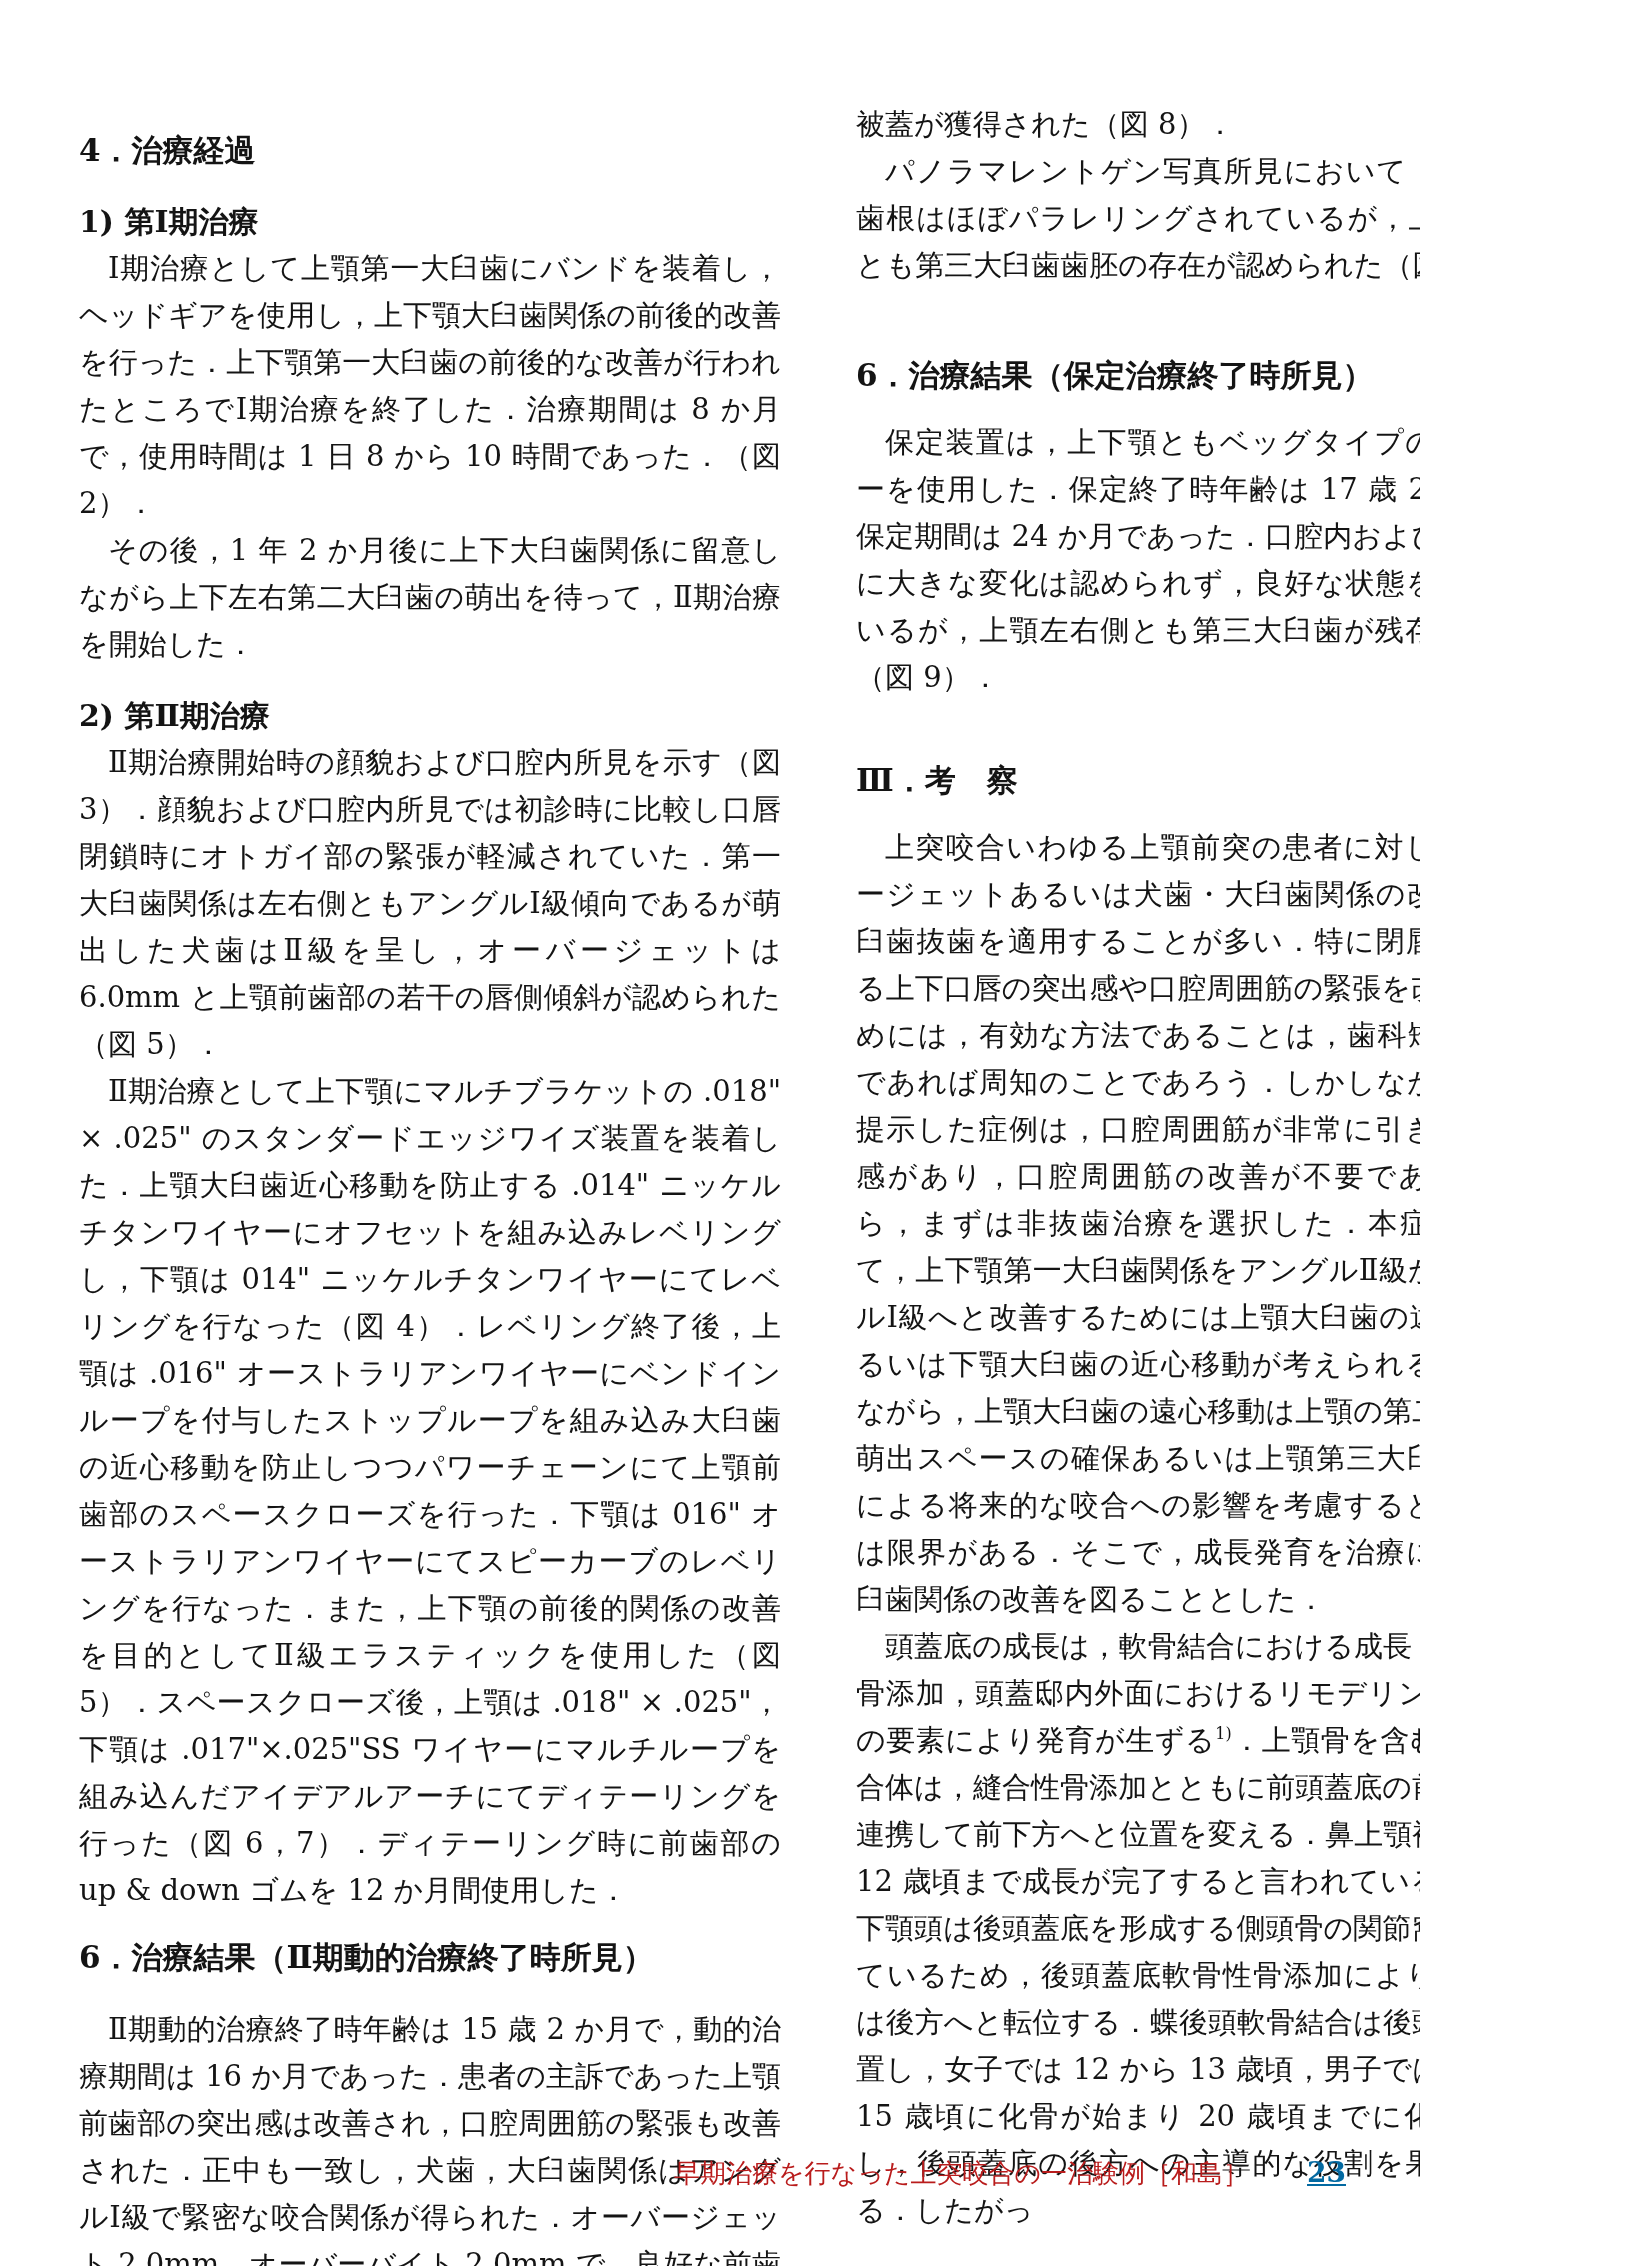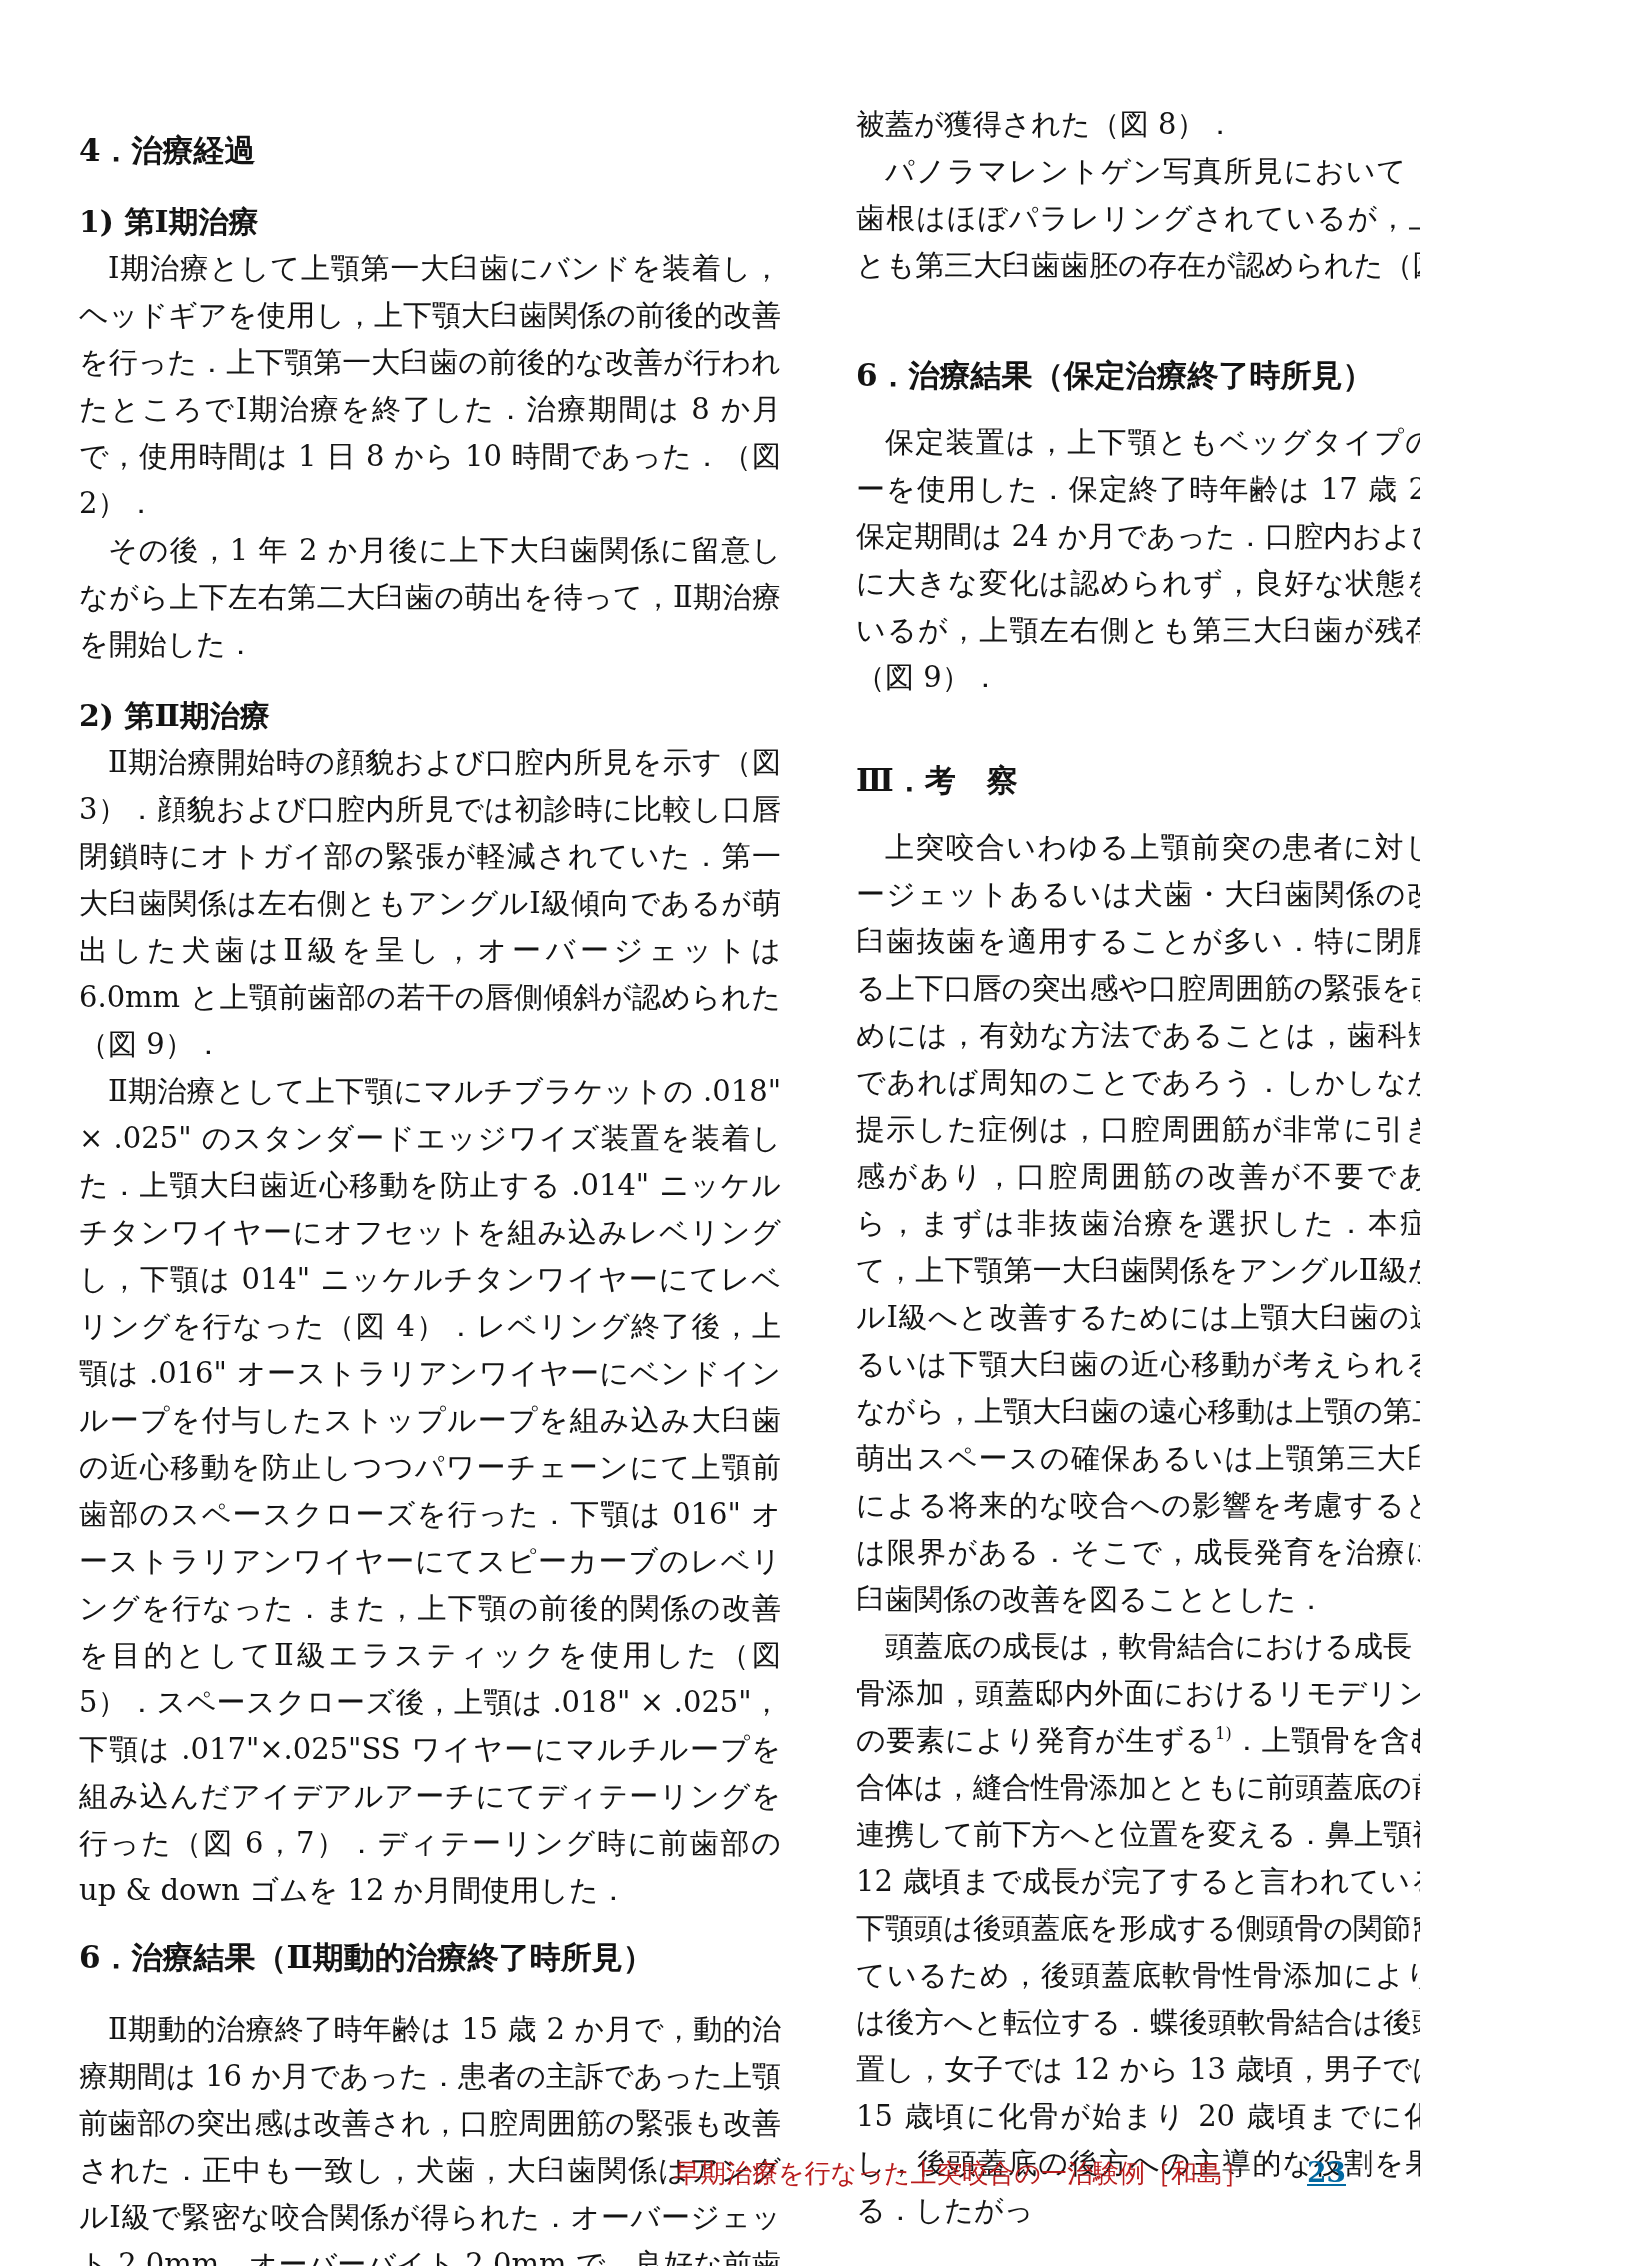--- a/index.html
+++ b/index.html
@@ -86,21 +86,21 @@
     <div class="sec-heading gap-after-main">4．治療経過</div>
 
     <div class="sub-heading">1) 第Ⅰ期治療</div>
 
     <p class="para">Ⅰ期治療として上顎第一大臼歯にバンドを装着し，ヘッドギアを使用し，上下顎大臼歯関係の前後的改善を行った．上下顎第一大臼歯の前後的な改善が行われたところでⅠ期治療を終了した．治療期間は 8 か月で，使用時間は 1 日 8 から 10 時間であった．（図 2）．</p>
 
     <p class="para">その後，1 年 2 か月後に上下大臼歯関係に留意しながら上下左右第二大臼歯の萌出を待って，Ⅱ期治療を開始した．</p>
 
     <div class="sub-heading gap-before-sub">2) 第Ⅱ期治療</div>
 
-    <p class="para">Ⅱ期治療開始時の顔貌および口腔内所見を示す（図 3）．顔貌および口腔内所見では初診時に比較し口唇閉鎖時にオトガイ部の緊張が軽減されていた．第一大臼歯関係は左右側ともアングルⅠ級傾向であるが萌出した犬歯はⅡ級を呈し，オーバージェットは 6.0mm と上顎前歯部の若干の唇側傾斜が認められた（図 9）．</p>
+    <p class="para">Ⅱ期治療開始時の顔貌および口腔内所見を示す（図 3）．顔貌および口腔内所見では初診時に比較し口唇閉鎖時にオトガイ部の緊張が軽減されていた．第一大臼歯関係は左右側ともアングルⅠ級傾向であるが萌出した犬歯はⅡ級を呈し，オーバージェットは 6.0mm と上顎前歯部の若干の唇側傾斜が認められた（図 5）．</p>
 
     <p class="para">Ⅱ期治療として上下顎にマルチブラケットの .018" × .025" のスタンダードエッジワイズ装置を装着した．上顎大臼歯近心移動を防止する .014" ニッケルチタンワイヤーにオフセットを組み込みレベリングし，下顎は 014" ニッケルチタンワイヤーにてレベリングを行なった（図 4）．レベリング終了後，上顎は .016" オーストラリアンワイヤーにベンドインループを付与したストップループを組み込み大臼歯の近心移動を防止しつつパワーチェーンにて上顎前歯部のスペースクローズを行った．下顎は 016" オーストラリアンワイヤーにてスピーカーブのレベリングを行なった．また，上下顎の前後的関係の改善を目的としてⅡ級エラスティックを使用した（図 5）．スペースクローズ後，上顎は .018" × .025"，下顎は .017"×.025"SS ワイヤーにマルチループを組み込んだアイデアルアーチにてディテーリングを行った（図 6，7）．ディテーリング時に前歯部の up &amp; down ゴムを 12 か月間使用した．</p>
 
     <div class="sec-heading heading-results-active">6．治療結果（Ⅱ期動的治療終了時所見）</div>
 
     <p class="para">Ⅱ期動的治療終了時年齢は 15 歳 2 か月で，動的治療期間は 16 か月であった．患者の主訴であった上顎前歯部の突出感は改善され，口腔周囲筋の緊張も改善された．正中も一致し，犬歯，大臼歯関係はアングルⅠ級で緊密な咬合関係が得られた．オーバージェット 2.0mm，オーバーバイト 2.0mm で，良好な前歯部の</p>
   </div>
 
   <div class="column col-right">
     <p class="para noindent">被蓋が獲得された（図 8）．</p>

